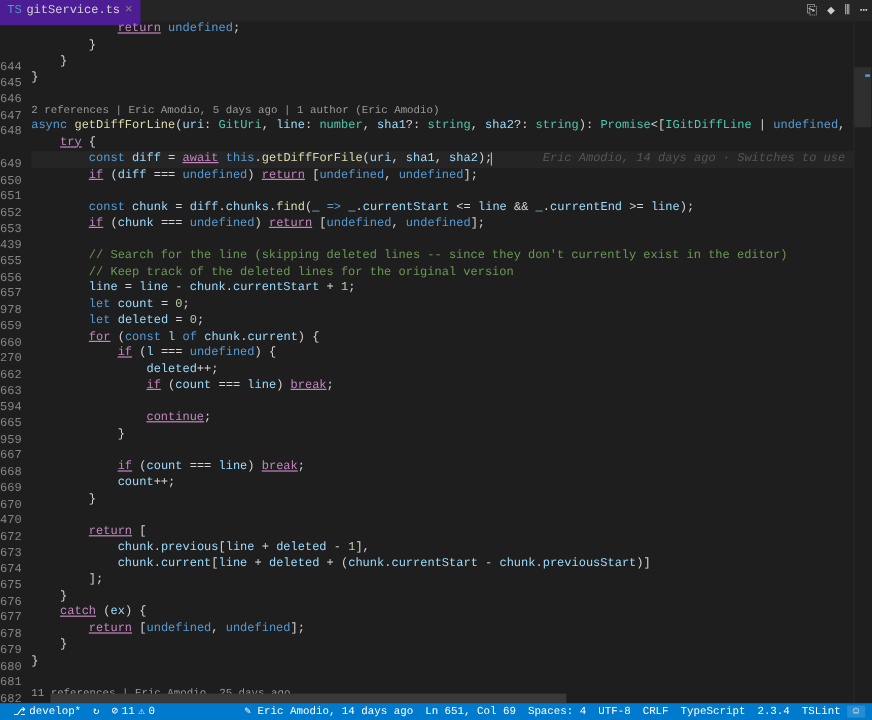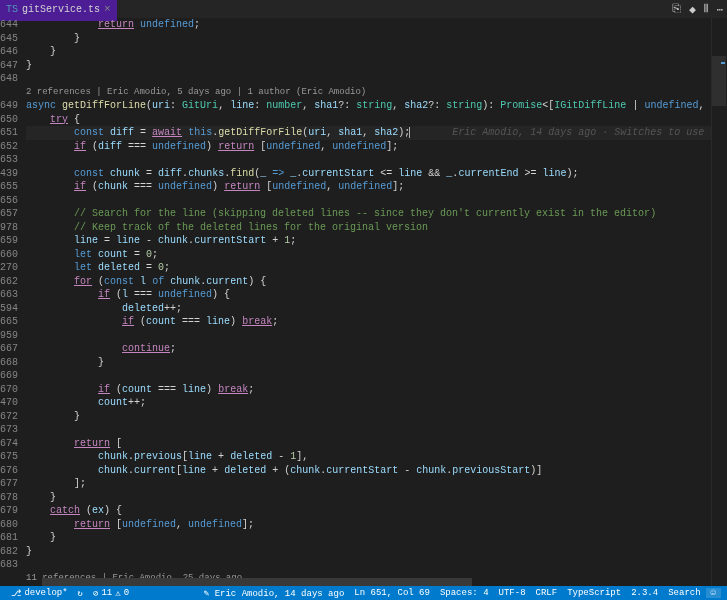--- a/index.html
+++ b/index.html
@@ -46,20 +46,21 @@
   overflow: hidden;
 }
 .gutter {
   width: 42px;
   text-align: right;
   padding-right: 8px;
   color: #858585;
   font-size: 10px;
   line-height: 13.5px;
   user-select: none;
+  margin-top: 32px;
 }
 .gutter div { height: 13.5px; }
 .code {
   flex: 1;
   font-size: 10px;
   line-height: 13.5px;
   white-space: pre;
   position: relative;
 }
 .code-line { height: 13.5px; }
@@ -220,15 +221,15 @@
     <span>0</span>
   </div>
   <div class="sb-spacer"></div>
   <div class="sb-item">✎ Eric Amodio, 14 days ago</div>
   <div class="sb-item">Ln 651, Col 69</div>
   <div class="sb-item">Spaces: 4</div>
   <div class="sb-item">UTF-8</div>
   <div class="sb-item">CRLF</div>
   <div class="sb-item">TypeScript</div>
   <div class="sb-item">2.3.4</div>
-  <div class="sb-item">Search</div>
+  <div class="sb-item">TSLint</div>
   <div class="sb-item sb-feedback">☺</div>
 </div>
 
 </body></html>

